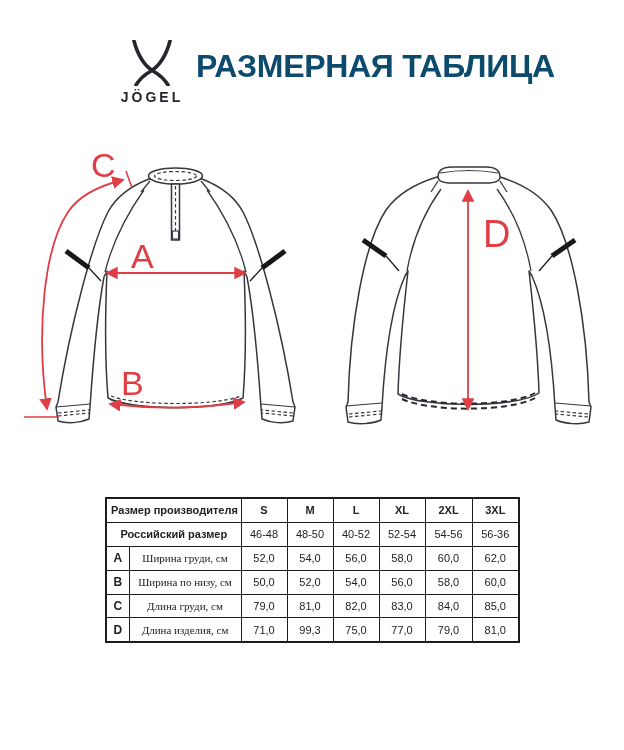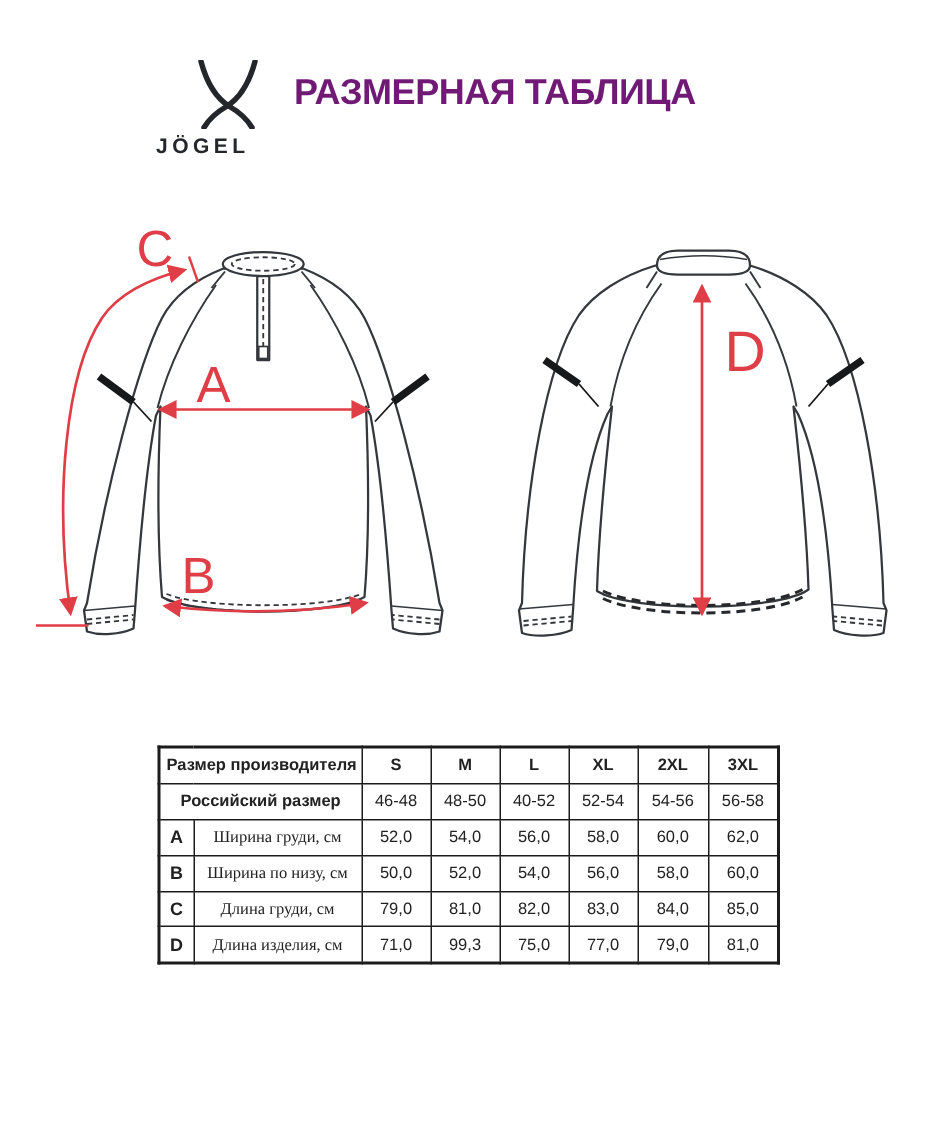--- a/index.html
+++ b/index.html
@@ -1,24 +1,24 @@
 <!DOCTYPE html>
 <html><head>
 <meta charset="utf-8">
 <style>
   html,body{margin:0;padding:0;}
   body{width:624px;height:750px;background:#ffffff;font-family:"Liberation Sans",sans-serif;color:#2a2d31;}
   .page{position:relative;width:624px;height:750px;overflow:hidden;background:#fff;}
 
   
-  .logo{position:absolute;left:104px;top:40px;width:96px;text-align:left;}
+  .logo{position:absolute;left:104px;top:40px;width:96px;text-align:center;}
   .logo-mark{display:block;margin:0 auto;}
   .logo-word{display:block;margin-top:3px;font-size:14px;font-weight:700;letter-spacing:3px;color:#23262a;}
-  .title{position:absolute;left:196px;top:50px;font-size:24px;line-height:1;font-weight:700;
-         letter-spacing:-0.3px;color:#701a75;white-space:nowrap;}
+  .title{position:absolute;left:196px;top:50px;font-size:32px;line-height:1;font-weight:700;
+         letter-spacing:-0.3px;color:#0c4a6e;white-space:nowrap;}
 
   
   .diagram{position:absolute;left:0;top:0;width:624px;height:470px;}
   .outline{fill:#ffffff;stroke:#34373c;stroke-width:1.5;stroke-linejoin:round;}
   .seam{fill:none;stroke:#34373c;stroke-width:1.3;}
   .thin{fill:none;stroke:#34373c;stroke-width:1.1;}
   .dash{fill:none;stroke:#34373c;stroke-width:1.2;stroke-dasharray:3.5,2.5;}
   .hemdash{fill:none;stroke:#26282c;stroke-width:2;stroke-dasharray:6,4;}
   .stripe{fill:none;stroke:#17181a;stroke-width:5;}
   .stripetip{fill:none;stroke:#17181a;stroke-width:1.2;}
@@ -151,21 +151,21 @@
       <td class="hlabel">2XL</td>
       <td class="hlabel">3XL</td>
     </tr>
     <tr>
       <td colspan="2" class="hlabel">Российский размер</td>
       <td>46-48</td>
       <td>48-50</td>
       <td>40-52</td>
       <td>52-54</td>
       <td>54-56</td>
-      <td>56-58</td>
+      <td>56-36</td>
     </tr>
     <tr>
       <td class="letter">A</td>
       <td class="mname">Ширина груди, см</td>
       <td>52,0</td>
       <td>54,0</td>
       <td>56,0</td>
       <td>58,0</td>
       <td>60,0</td>
       <td>62,0</td>

